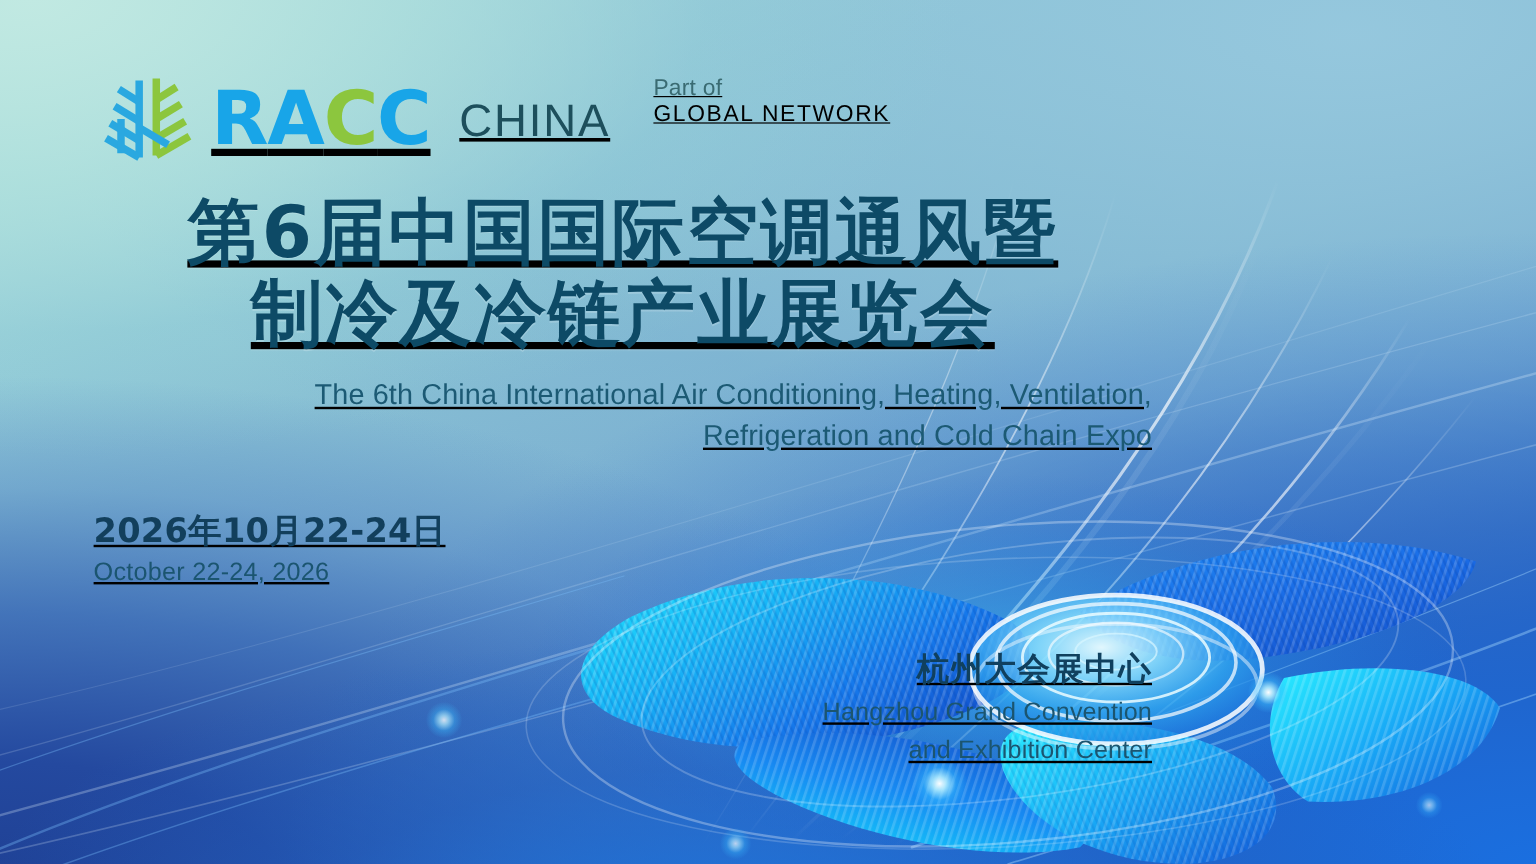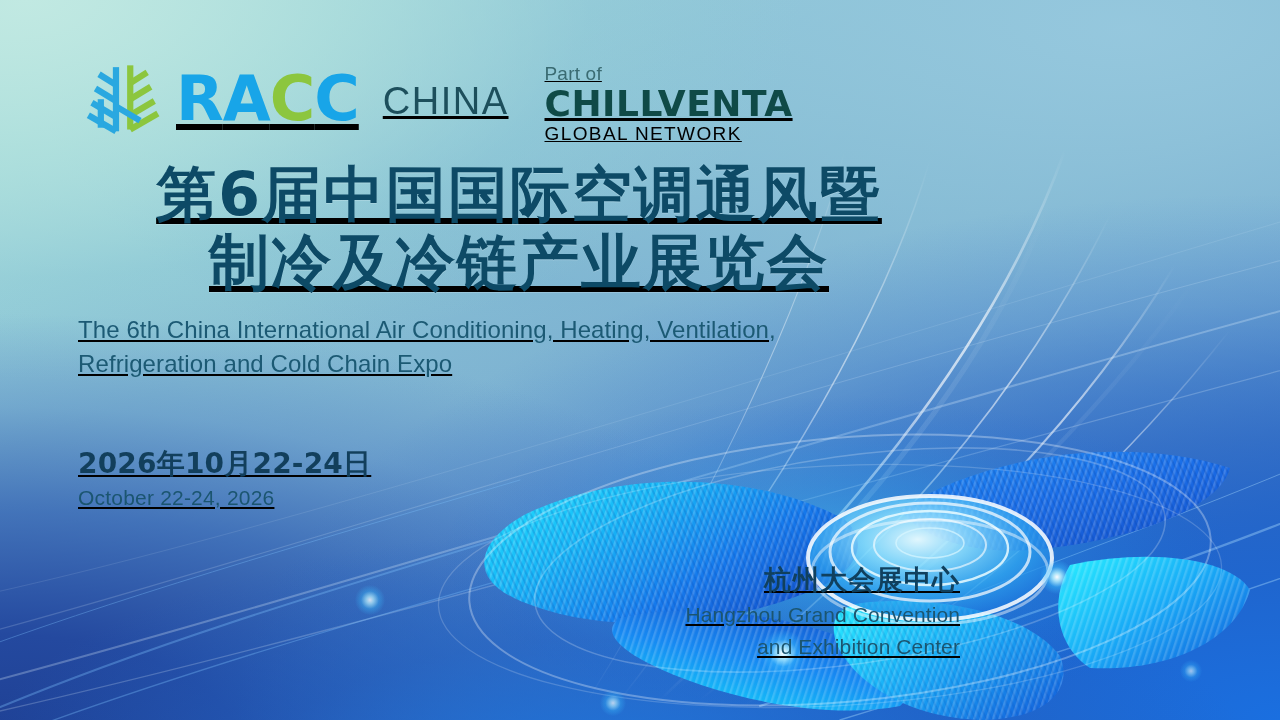--- a/index.html
+++ b/index.html
@@ -134,28 +134,28 @@
   .headline{margin-top:18px;text-align:center;}
   .hl-line{
     font-size:60px;font-weight:700;color:#0d4a66;
     letter-spacing:2px;line-height:1.14;
     font-family:"DejaVu Sans","Liberation Sans",sans-serif;
     text-shadow:0 1px 0 rgba(255,255,255,.18);
     white-space:nowrap;
   }
 
   
-  .subtitle{margin-top:16px;}
+  .subtitle{margin-top:16px;text-align:right;}
   .st-line{
     font-size:24px;color:#1c5a74;font-weight:400;
     line-height:1.42;letter-spacing:.1px;white-space:nowrap;
   }
 
   
-  .date-block{margin-top:65px;}
+  .date-block{margin-top:44px;}
   .date-cn{
     font-size:28px;font-weight:700;color:#123f5c;
     letter-spacing:.2px;line-height:1.25;
     font-family:"DejaVu Sans","Liberation Sans",sans-serif;
   }
   .date-en{
     font-size:21px;color:#1b5570;font-weight:400;
     line-height:1.3;margin-top:3px;letter-spacing:.2px;
   }
 
@@ -364,21 +364,20 @@
           </g>
         </svg>
       </div>
 
       <div class="racc-word"><span class="r">R</span><span class="a">A</span><span class="c1">C</span><span class="c2">C</span></div>
 
       <div class="china-word">CHINA</div>
 
       <div class="chillventa">
         <div class="cv-part">Part of</div>
-        <div class="cv-main">CHILLVENTA</div>
         <div class="cv-sub">GLOBAL NETWORK</div>
       </div>
     </div>
 
     <div class="headline">
       <div class="hl-line">第6届中国国际空调通风暨</div>
       <div class="hl-line">制冷及冷链产业展览会</div>
     </div>
 
     <div class="subtitle">

